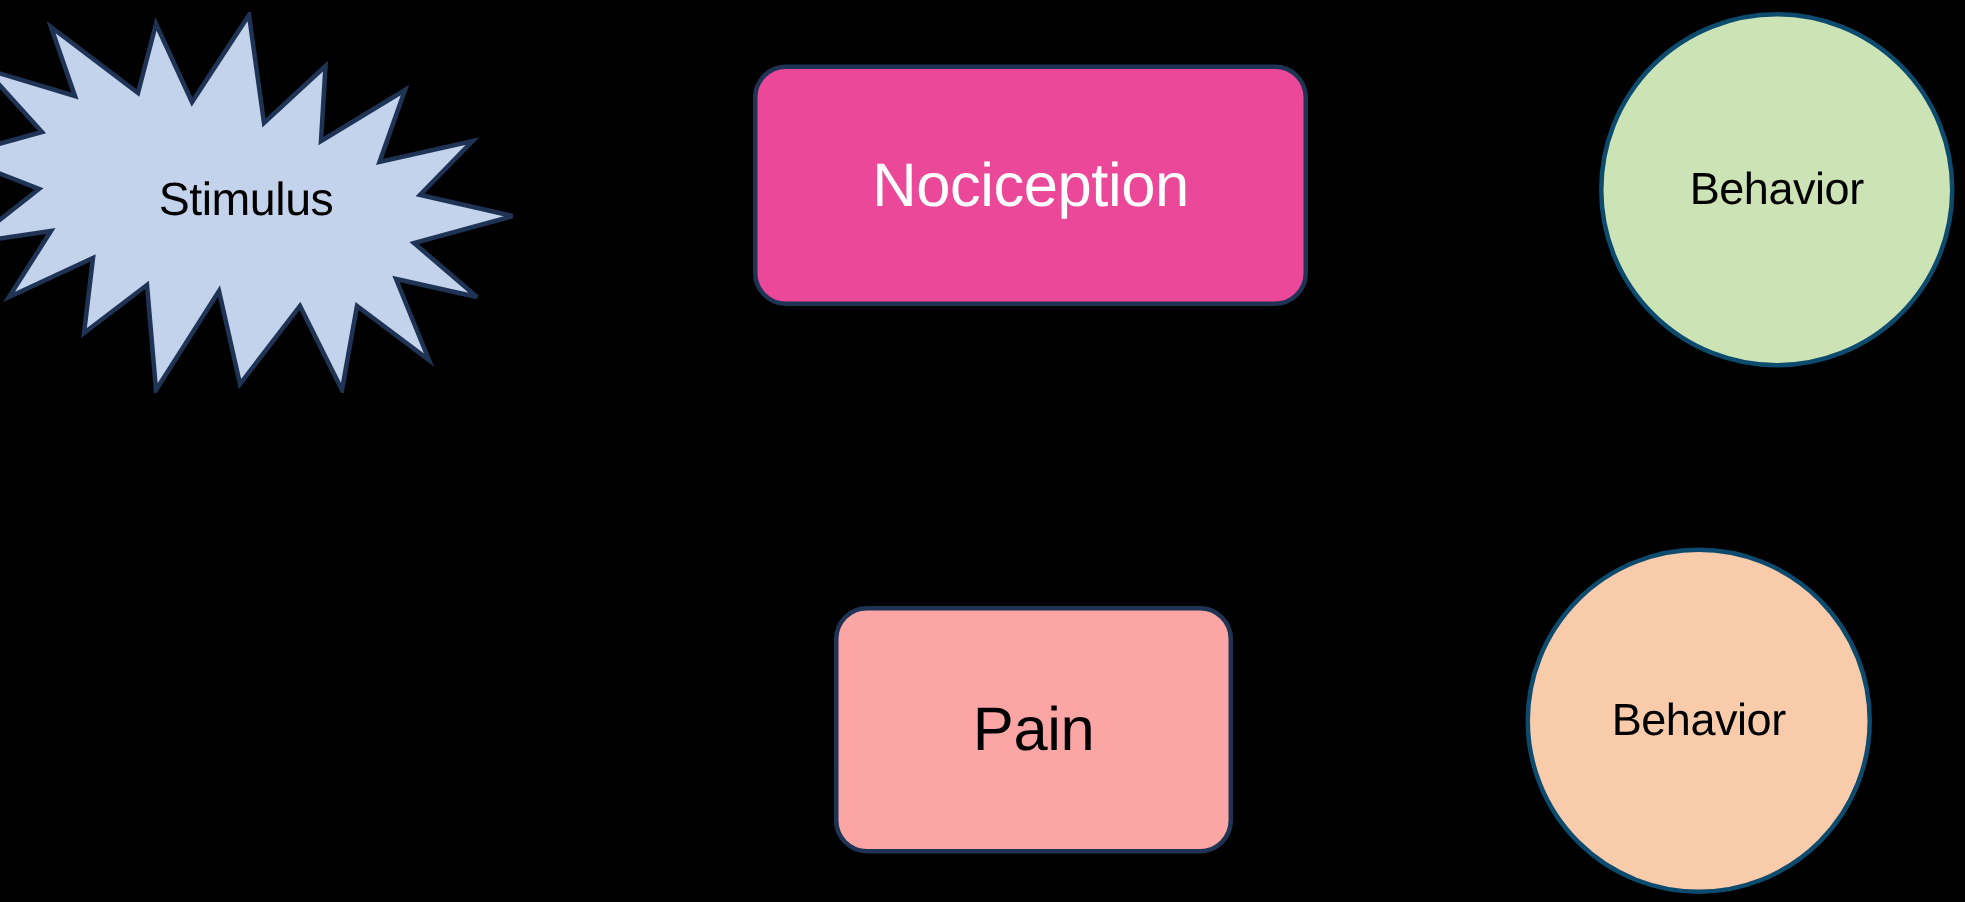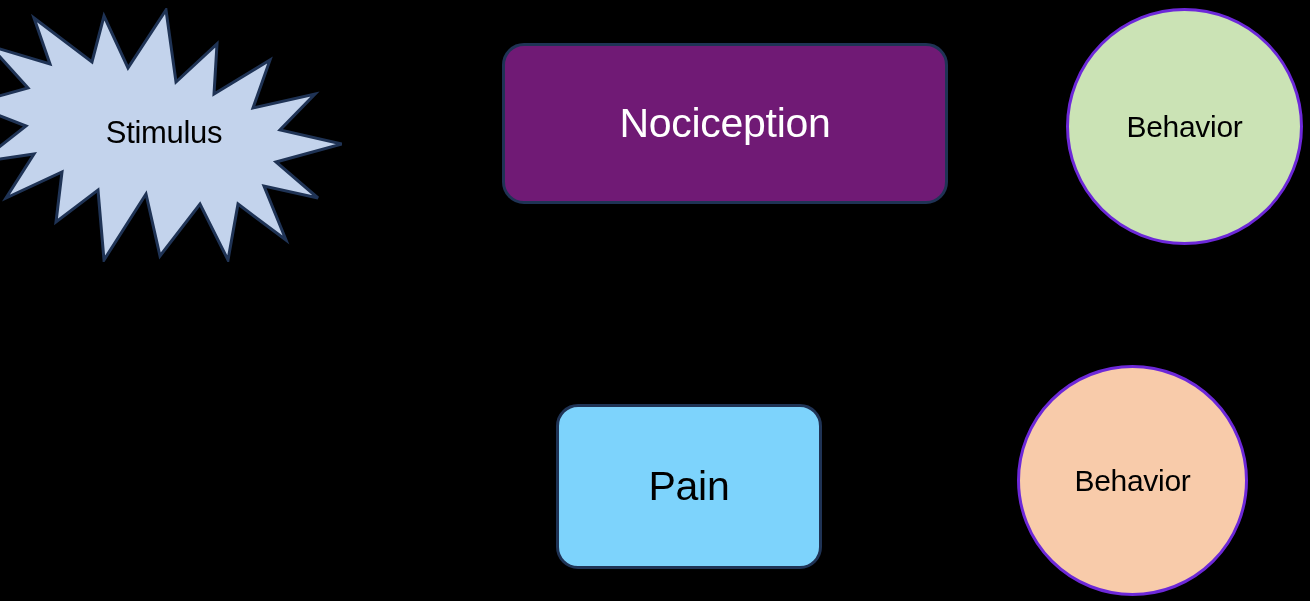--- a/index.html
+++ b/index.html
@@ -53,50 +53,50 @@
     z-index: 2;
     font-size: 31px;
     color: #000000;
     transform: translate(8px, -2px);
   }
 
   
   #nociception-node {
     left: 502px;
     top: 43px;
-    width: 446px;
+    width: 370px;
     height: 161px;
-    background: #701a75;
+    background: #ec4899;
     border: 3px solid #1f3355;
     border-radius: 22px;
   }
   #nociception-label {
     font-size: 41px;
     color: #ffffff;
   }
 
   
   #pain-node {
     left: 556px;
     top: 404px;
     width: 266px;
     height: 165px;
-    background: #7dd3fc;
+    background: #fca5a5;
     border: 3px solid #1f3355;
     border-radius: 22px;
   }
   #pain-label {
     font-size: 41px;
     color: #000000;
   }
 
   
   .circle-node {
     border-radius: 50%;
-    border: 3px solid #6d28d9;
+    border: 3px solid #0c4a6e;
   }
   #behavior-nociception-node {
     left: 1066px;
     top: 8px;
     width: 237px;
     height: 237px;
     background: #cbe3b5;
   }
   #behavior-nociception-label {
     font-size: 30px;

